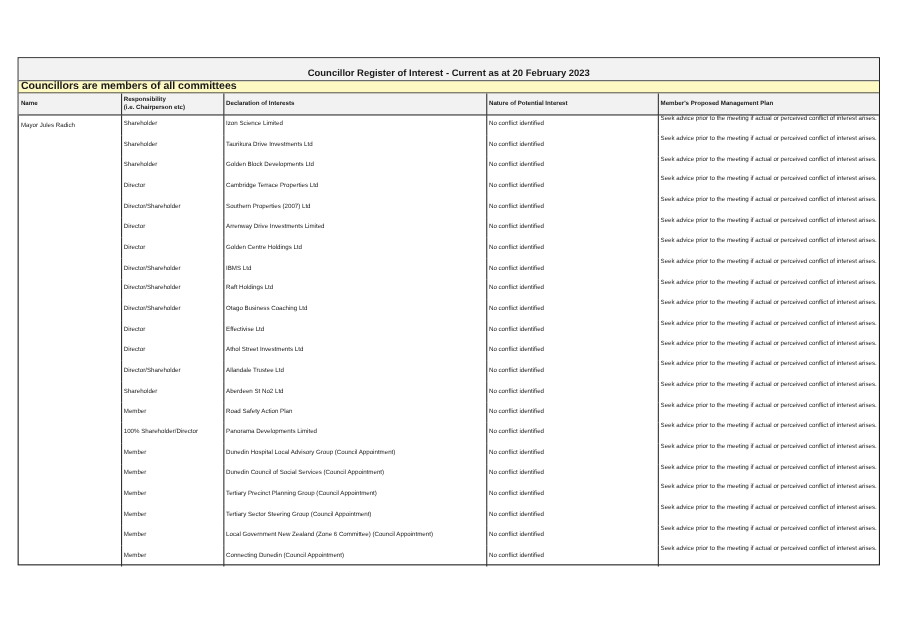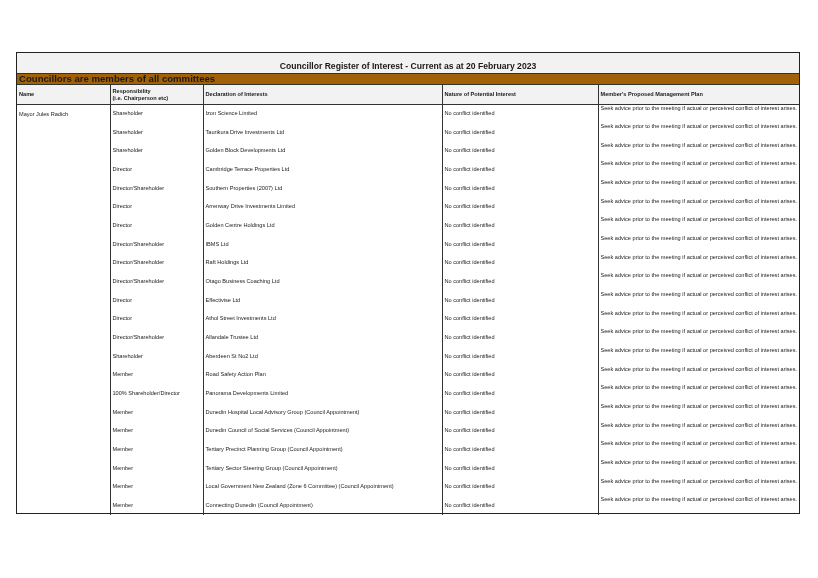--- a/index.html
+++ b/index.html
@@ -1,19 +1,19 @@
 <!DOCTYPE html>
 <html><head>
 <meta charset="utf-8">
 <style>
   html, body { margin:0; padding:0; background:#ffffff; }
   body { width:818px; height:578px; position:relative; overflow:hidden; font-family:"Liberation Sans", sans-serif; color:#1a1a1a; }
   .sheet { position:absolute; left:16px; top:52px; width:784px; height:462px; border:1.5px solid #222; box-sizing:border-box; }
   .title-row { position:absolute; left:0; top:0; width:100%; height:21px; background:#f2f2f2; border-bottom:1px solid #333; box-sizing:border-box; display:flex; align-items:center; justify-content:center; font-weight:bold; font-size:8.6px; padding-top:6px; }
-  .sub-row { position:absolute; left:0; top:21px; width:100%; height:11px; background:#a16207; border-bottom:1px solid #333; box-sizing:border-box; font-weight:bold; font-size:9.6px; line-height:10px; padding-left:2px; }
+  .sub-row { position:absolute; left:0; top:21px; width:100%; height:11px; background:#fef9c3; border-bottom:1px solid #333; box-sizing:border-box; font-weight:bold; font-size:9.6px; line-height:10px; padding-left:2px; }
   table { position:absolute; left:0; top:32px; width:100%; border-collapse:collapse; table-layout:fixed; }
   col.c1 { width:93px; } col.c2 { width:93px; } col.c3 { width:239px; } col.c4 { width:156px; } col.c5 { width:auto; }
   th { background:#f2f2f2; height:19px; font-size:5.6px; font-weight:bold; text-align:left; vertical-align:middle; padding:0 2px; border-bottom:1px solid #333; border-right:1.2px solid #333; line-height:7px; }
   th:last-child, td:last-child { border-right:none; }
   td { height:18.67px; font-size:5.6px; vertical-align:middle; padding:0 2px; border-right:1.2px solid #333; box-sizing:border-box; line-height:7.6px; color:#222; }
   td.plan { vertical-align:top; padding-top:0; line-height:7.7px; }
   td.name { vertical-align:top; padding-top:6px; }
 </style>
 </head>
 <body>

